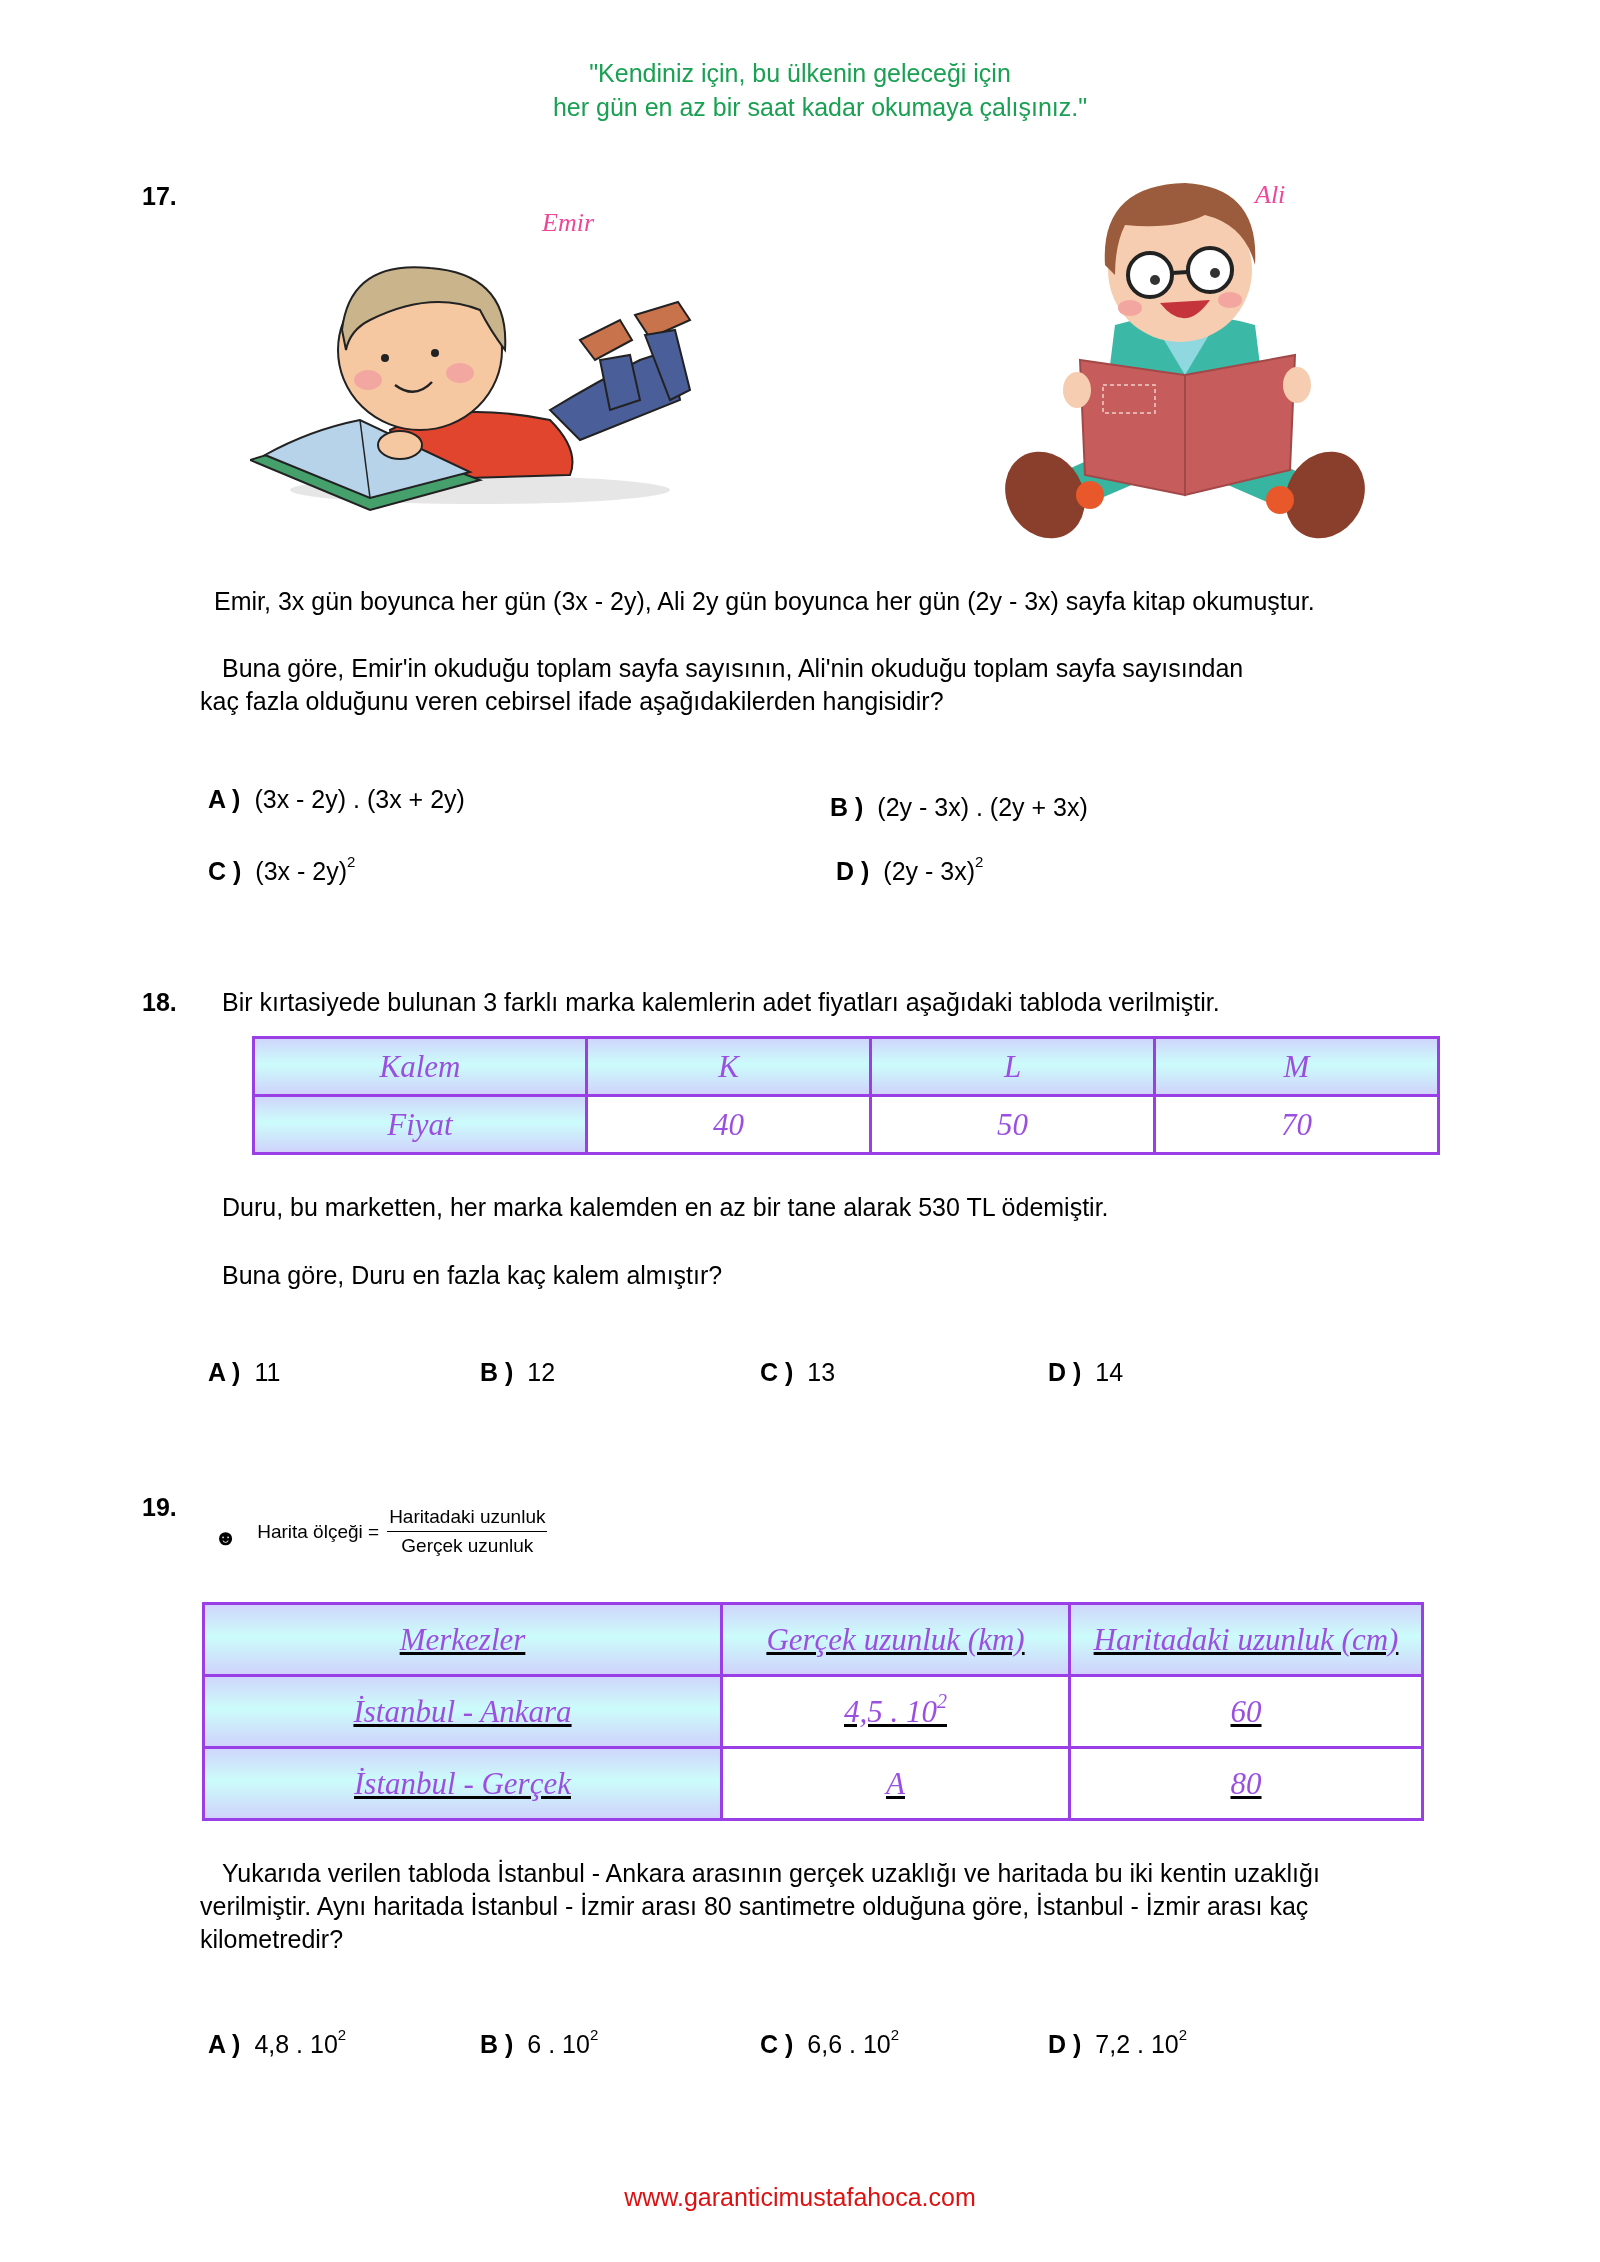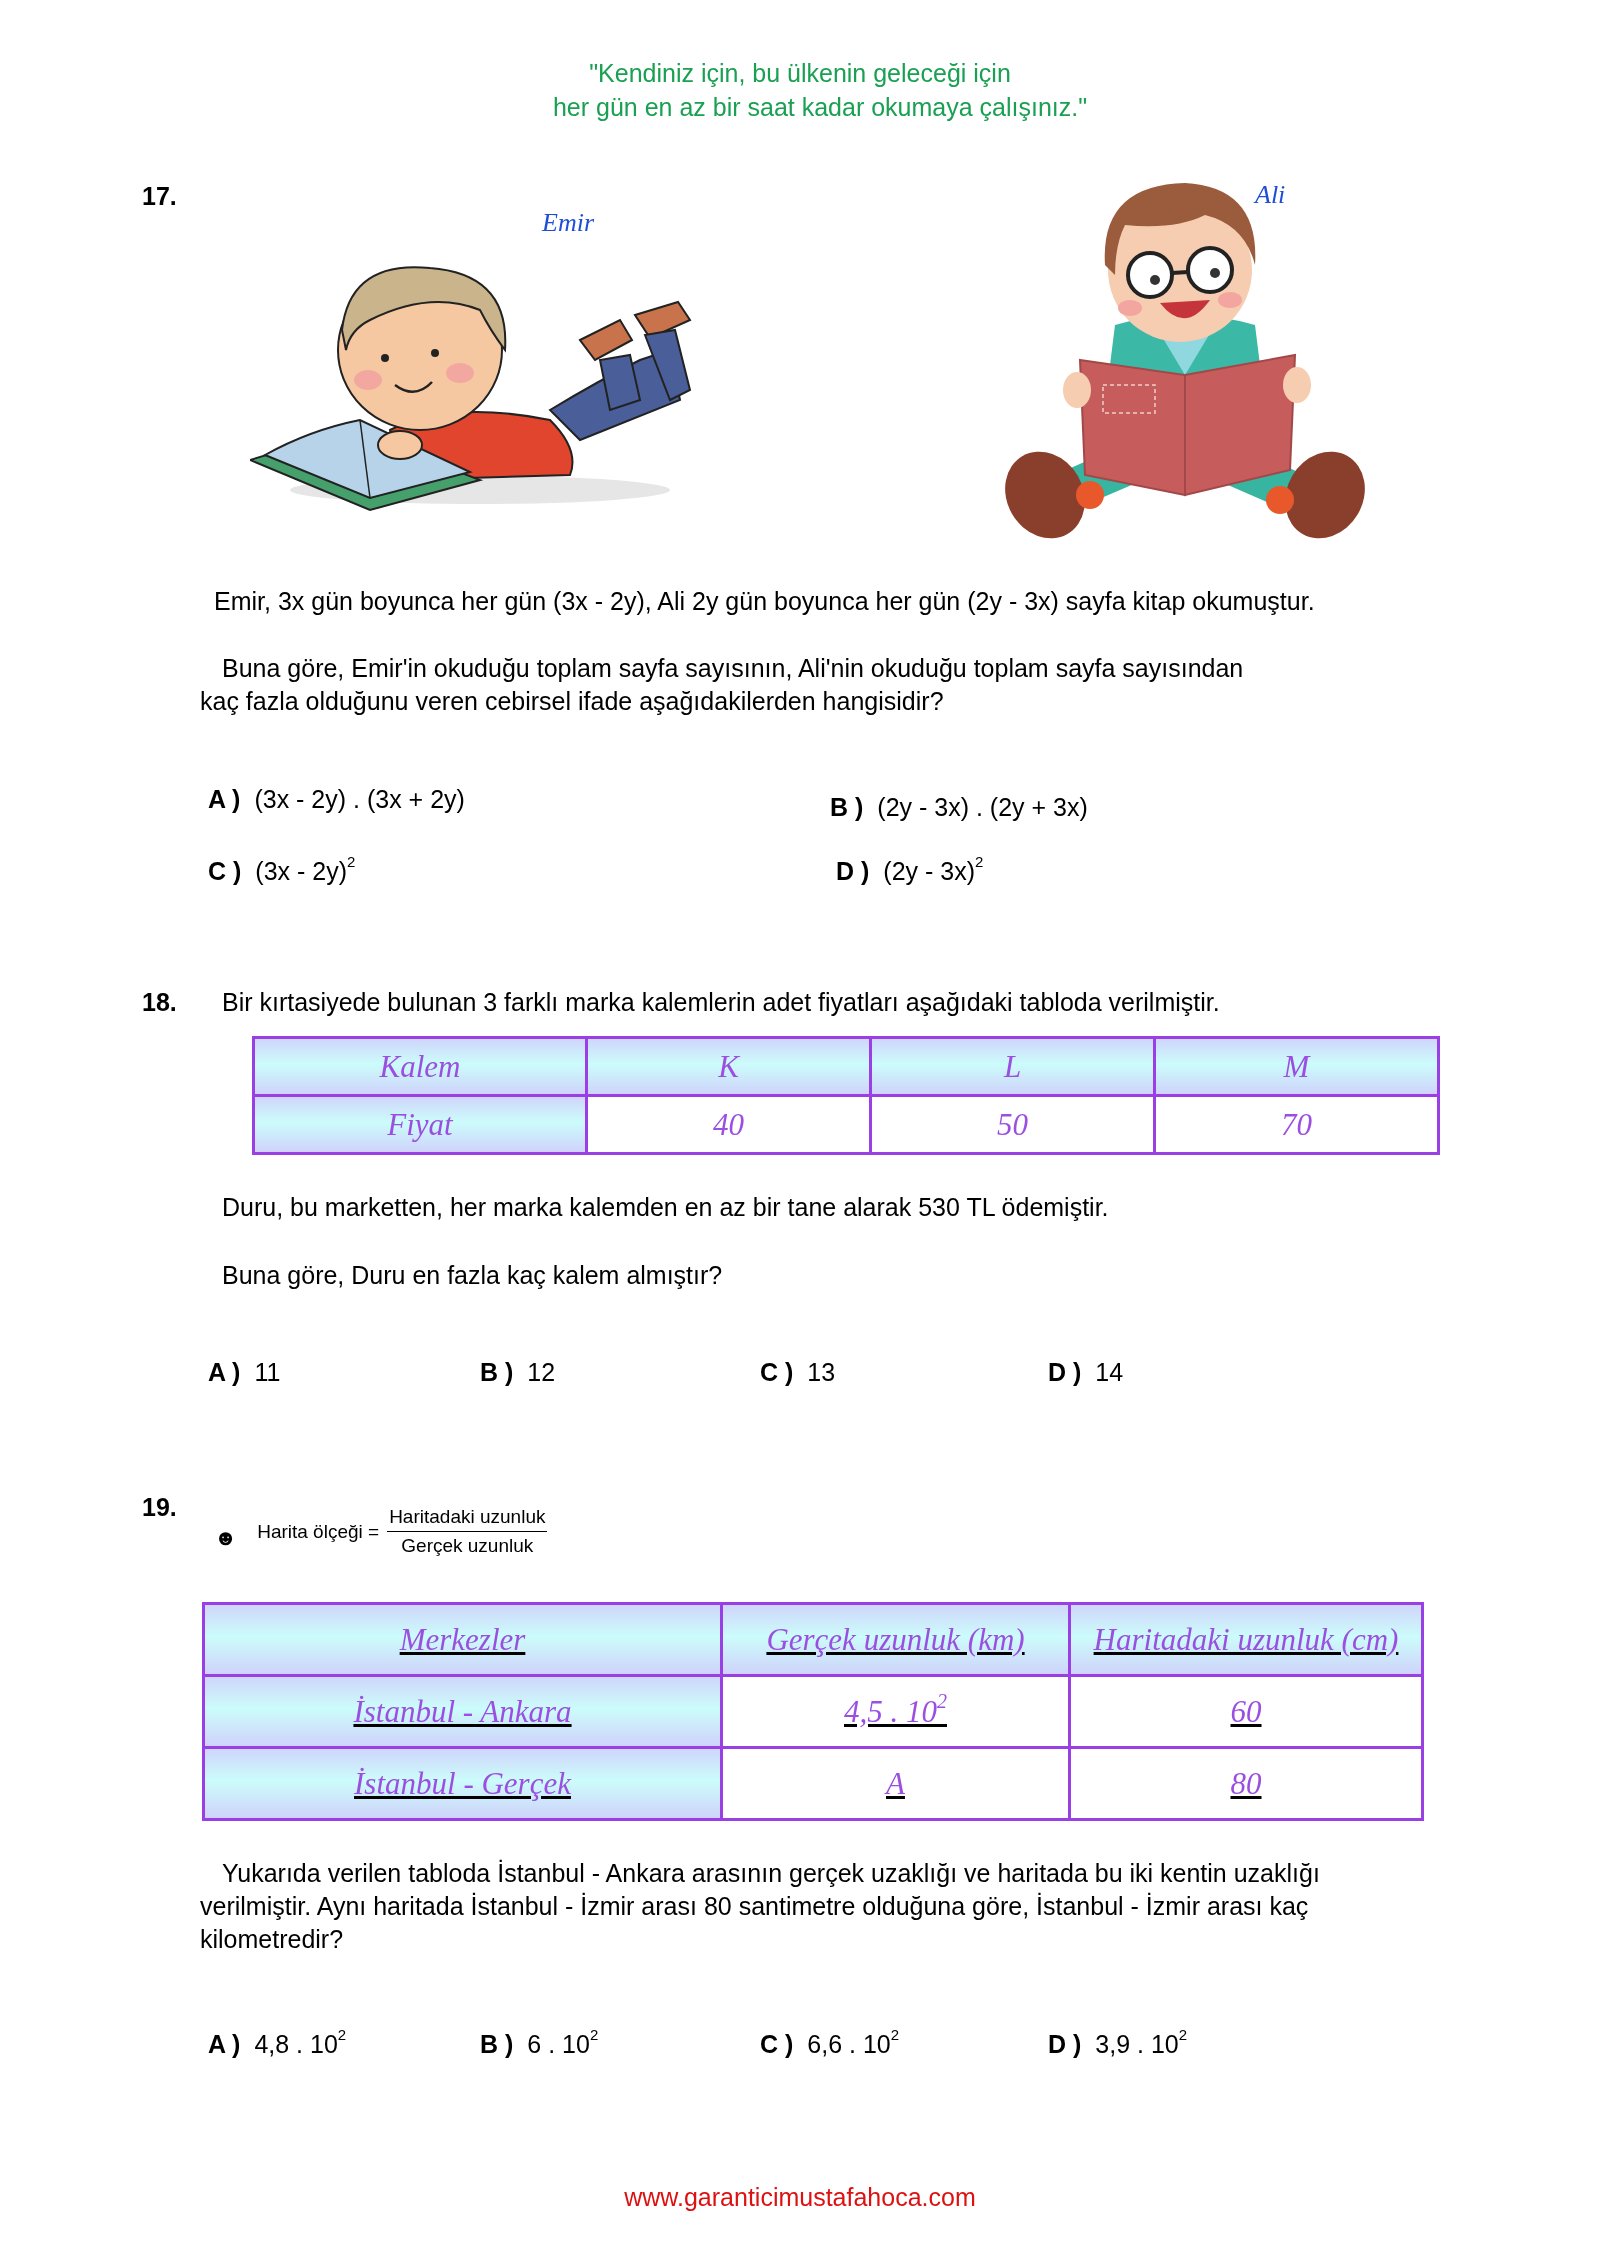--- a/index.html
+++ b/index.html
@@ -7,21 +7,21 @@
            font-family: "Liberation Sans", sans-serif; color: #000; }
     .abs { position: absolute; }
 
     .motto { left: 0; width: 1600px; text-align: center; color: #1aa052;
              font-size: 25px; line-height: 34px; }
     .qnum { font-weight: bold; font-size: 25px; }
     .text { font-size: 25px; line-height: 34px; white-space: nowrap; }
     .opt { font-size: 25px; white-space: nowrap; }
     .opt .lab { font-weight: bold; margin-right: 14px; }
     sup { font-size: 15px; vertical-align: top; position: relative; top: -4px; }
-    .name { font-family: "Liberation Serif", serif; font-style: italic; color: #1d4ed8; font-size: 26px; }
+    .name { font-family: "Liberation Serif", serif; font-style: italic; color: #ec4899; font-size: 26px; }
 
     table.grid { border-collapse: collapse; position: absolute; }
     table.grid td { border: 3px solid #9a3ee6; text-align: center;
                     font-family: "Liberation Serif", serif; font-style: italic;
                     color: #9b4fe0; padding: 0; }
     table.grid td.hd { background: linear-gradient(to bottom, #cfd6fb 0%, #ccfcfb 45%, #cfd2fb 100%); }
     table.grid td.cell { background: #ffffff; }
 
     .formula { font-size: 19px; display: flex; align-items: center; }
     .frac { display: inline-flex; flex-direction: column; align-items: center; margin-left: 8px; }
@@ -187,16 +187,16 @@
 <div class="abs opt" style="left:208px; top:2030px;">
   <span class="lab">A )</span><span>4,8 . 10</span><sup>2</sup>
 </div>
 <div class="abs opt" style="left:480px; top:2030px;">
   <span class="lab">B )</span><span>6 . 10</span><sup>2</sup>
 </div>
 <div class="abs opt" style="left:760px; top:2030px;">
   <span class="lab">C )</span><span>6,6 . 10</span><sup>2</sup>
 </div>
 <div class="abs opt" style="left:1048px; top:2030px;">
-  <span class="lab">D )</span><span>3,9 . 10</span><sup>2</sup>
+  <span class="lab">D )</span><span>7,2 . 10</span><sup>2</sup>
 </div>
 
 <div class="abs footer" style="top:2183px;">www.garanticimustafahoca.com</div>
 
 </body></html>

